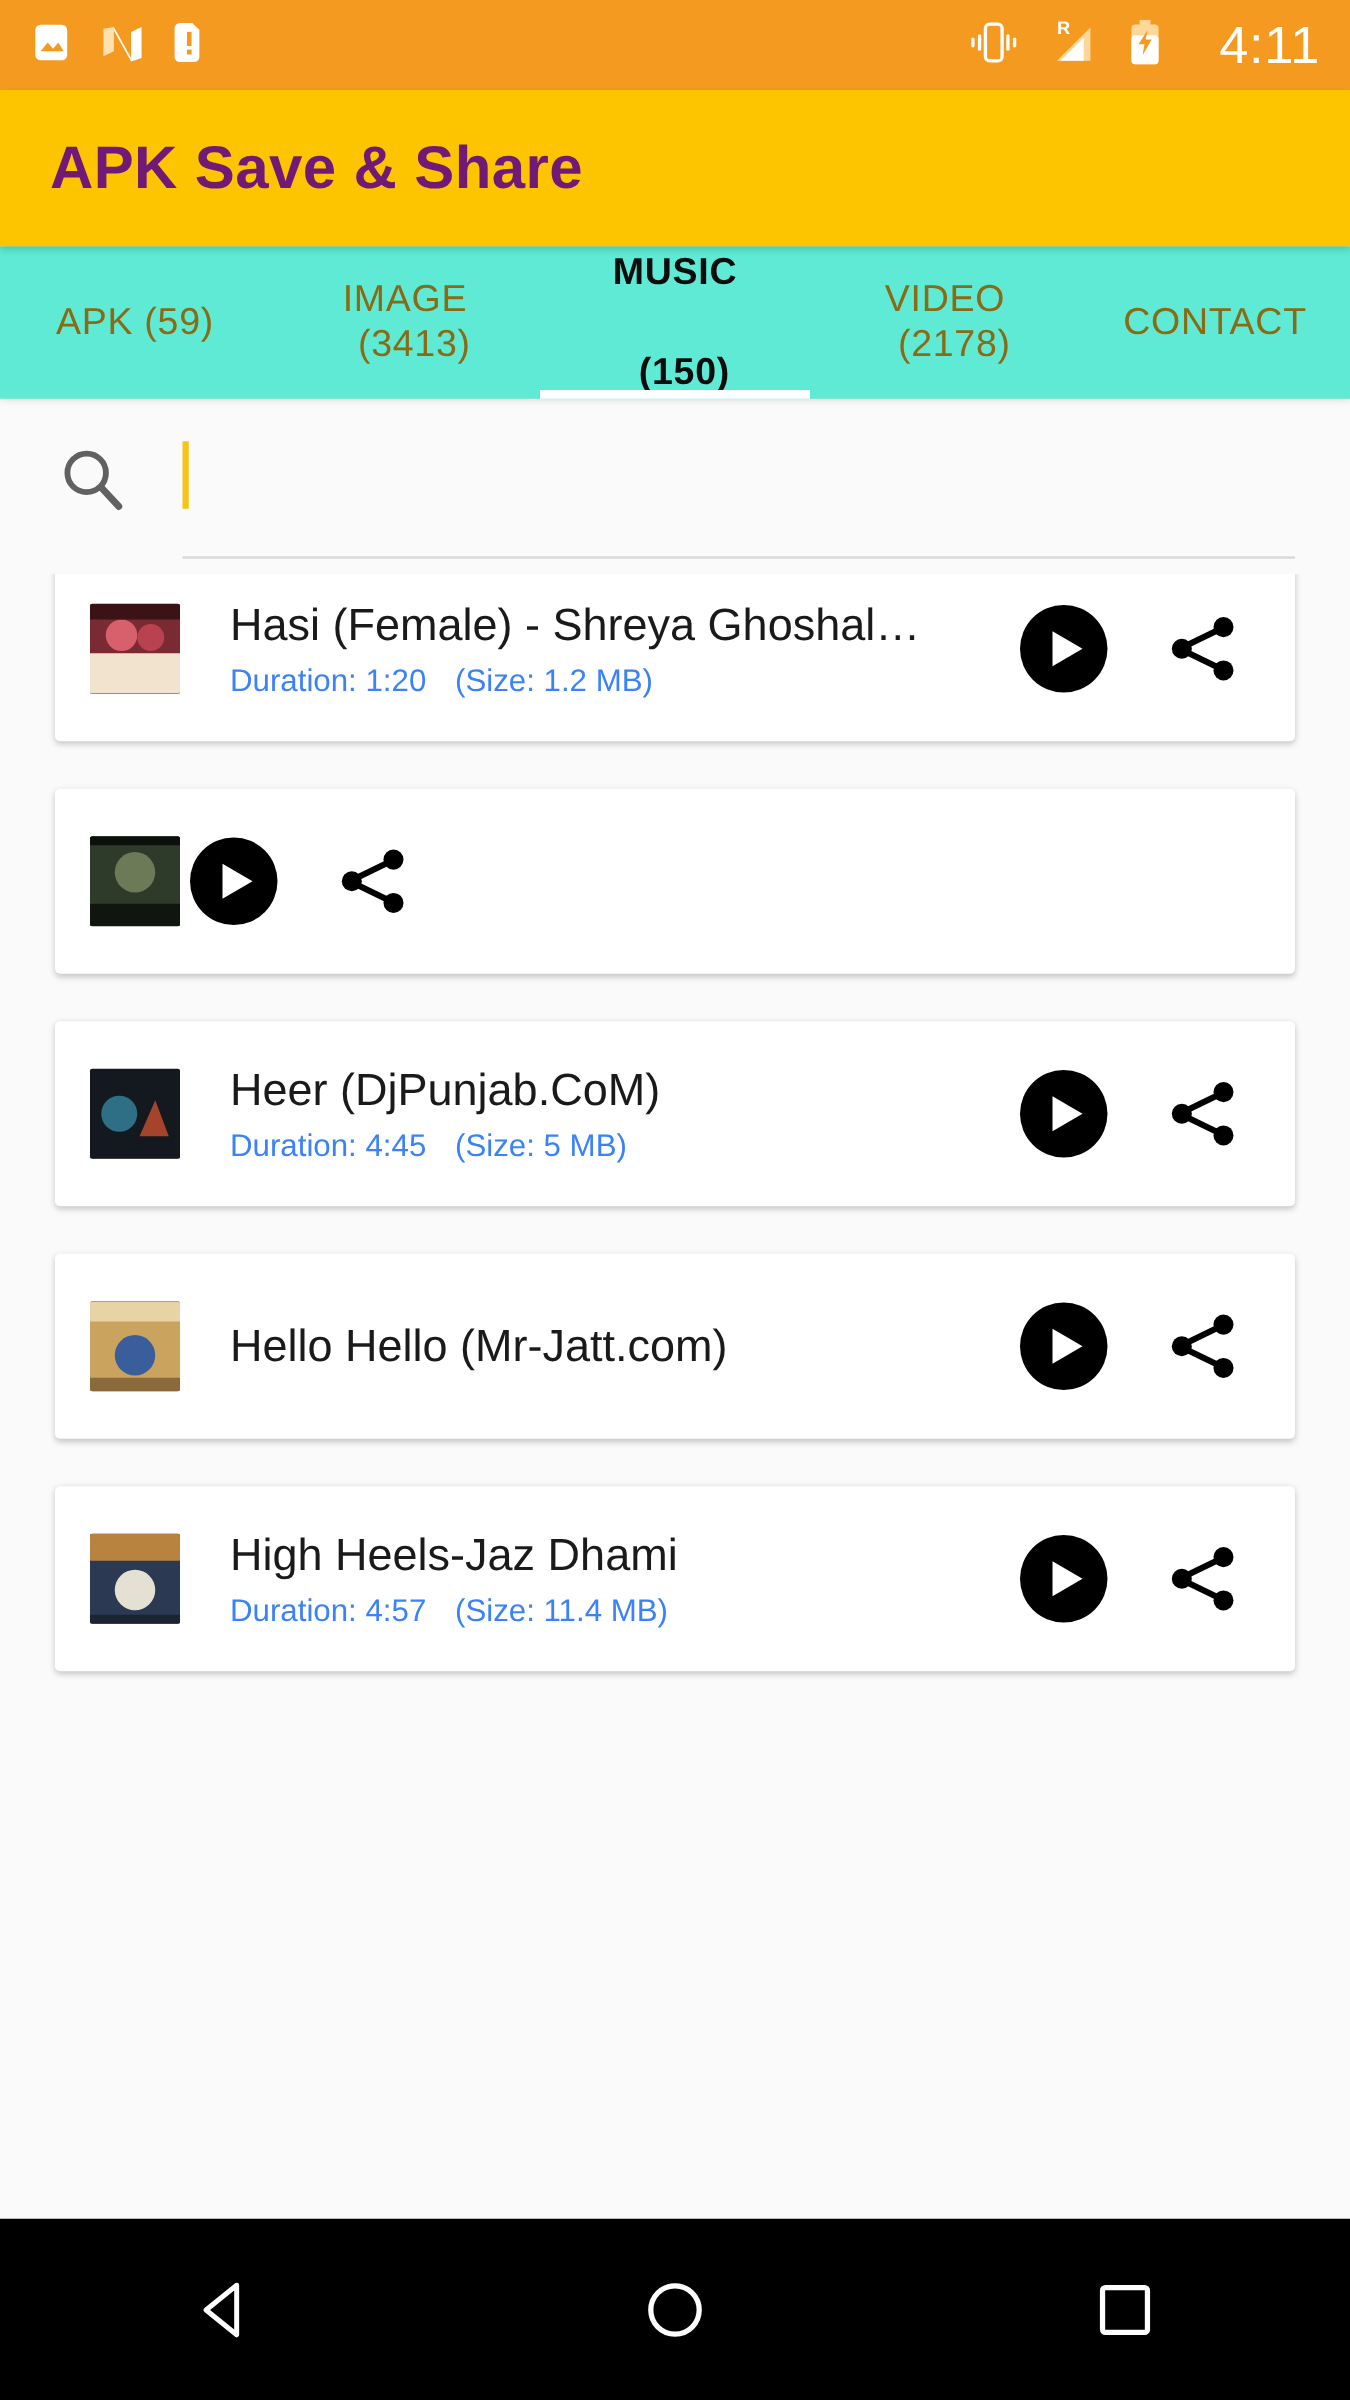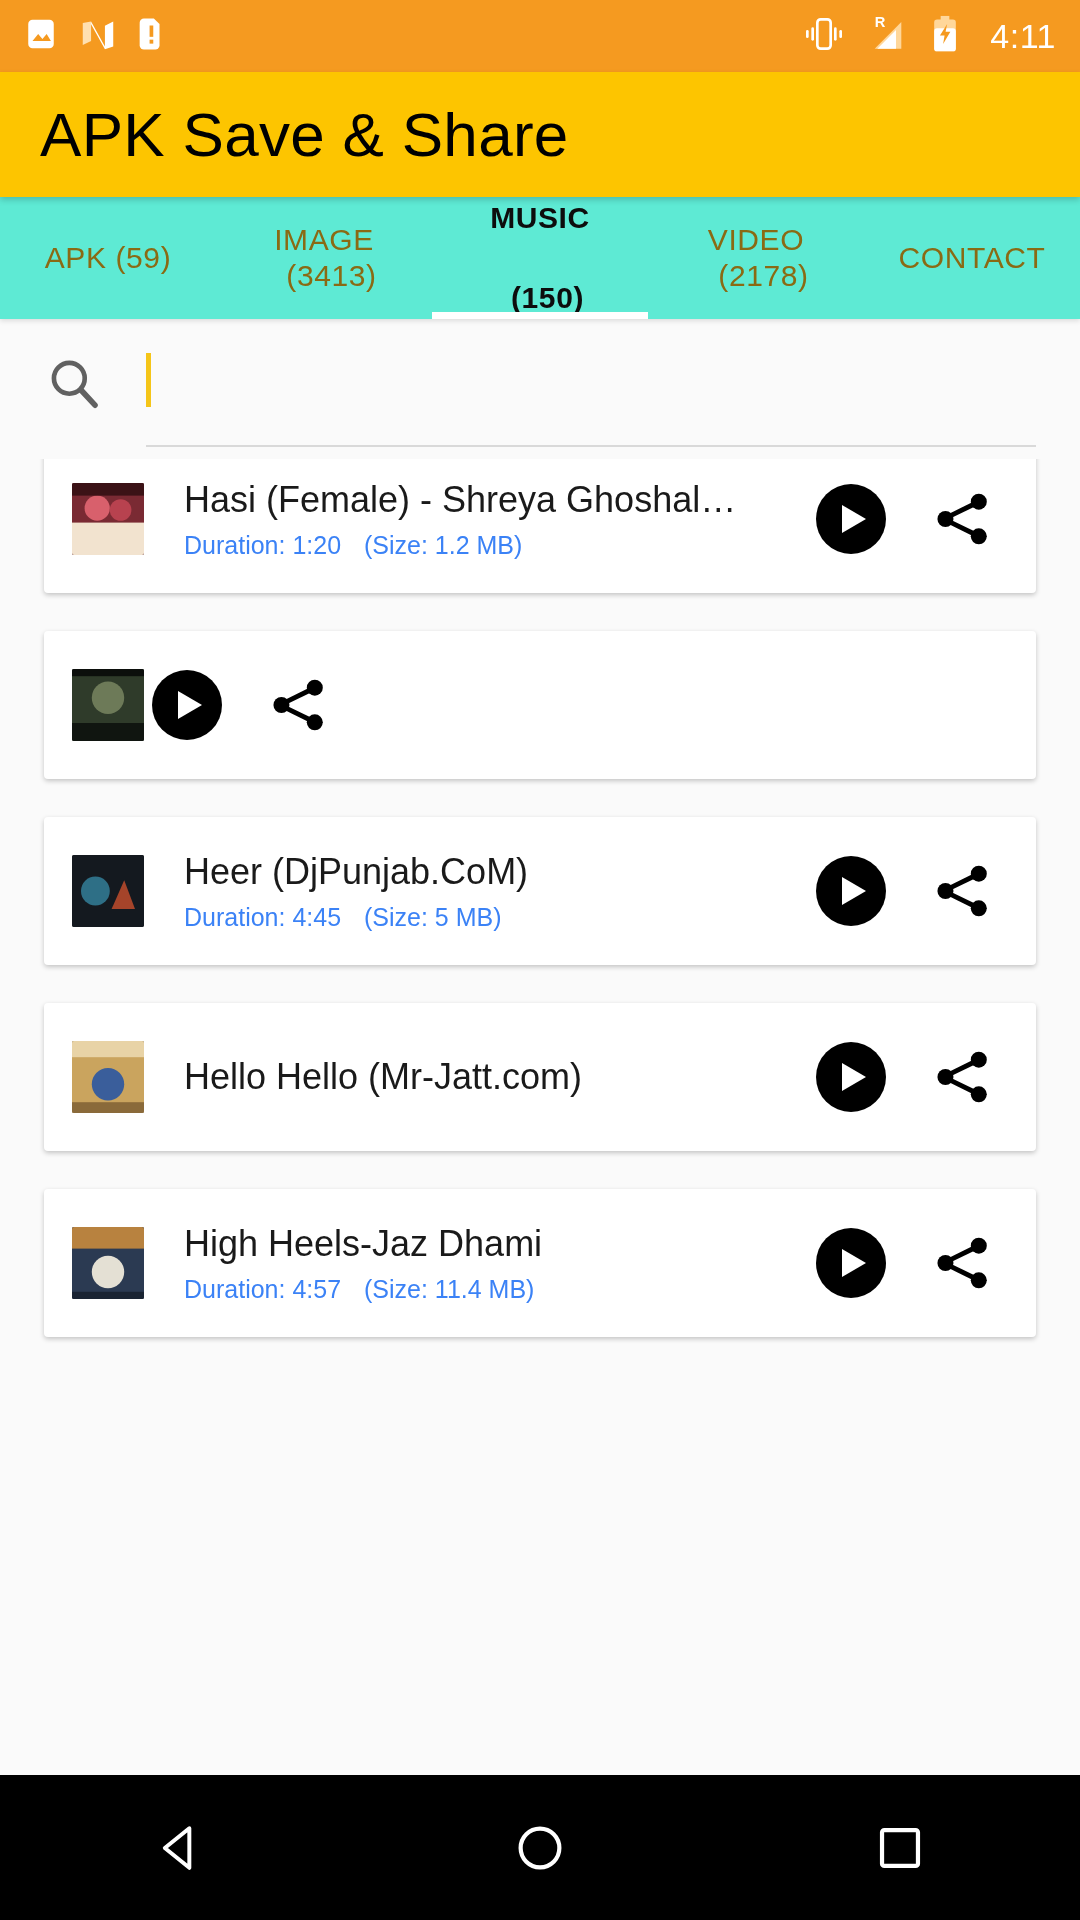--- a/index.html
+++ b/index.html
@@ -14,39 +14,39 @@
   .statusbar{
     position:relative;
     height:72px; width:1080px;
     background:#F59A20;
     display:flex; align-items:center;
     padding:0 24px;
   }
   .sb-left{ display:flex; align-items:center; gap:22px; }
   .sb-right{ margin-left:auto; display:flex; align-items:center; gap:22px; }
   .sb-time{
-    color:#ffffff; font-size:34px; letter-spacing:0.5px;
+    color:#ffffff; font-size:42px; letter-spacing:0.5px;
     font-family:"Liberation Sans", sans-serif;
-    margin-left:10px;
+    margin-left:24px;
   }
   .ico{ display:block; }
 
   
   .appbar{
     height:125px; width:1080px;
     background:#FDC500;
     display:flex; align-items:center;
     padding:0 40px;
     position:relative; z-index:3;
     box-shadow:0 3px 6px rgba(0,0,0,0.18);
   }
   .appbar-title{
-    color:#000000;
-    font-size:62px;
-    font-weight:400;
+    color:#701a75;
+    font-size:48px;
+    font-weight:700;
     letter-spacing:0.3px;
   }
 
   
   .tabbar{
     width:1080px; height:122px;
     background:#5eead4;
     display:flex; align-items:stretch;
     position:relative; z-index:2;
     box-shadow:0 2px 5px rgba(0,0,0,0.12);

